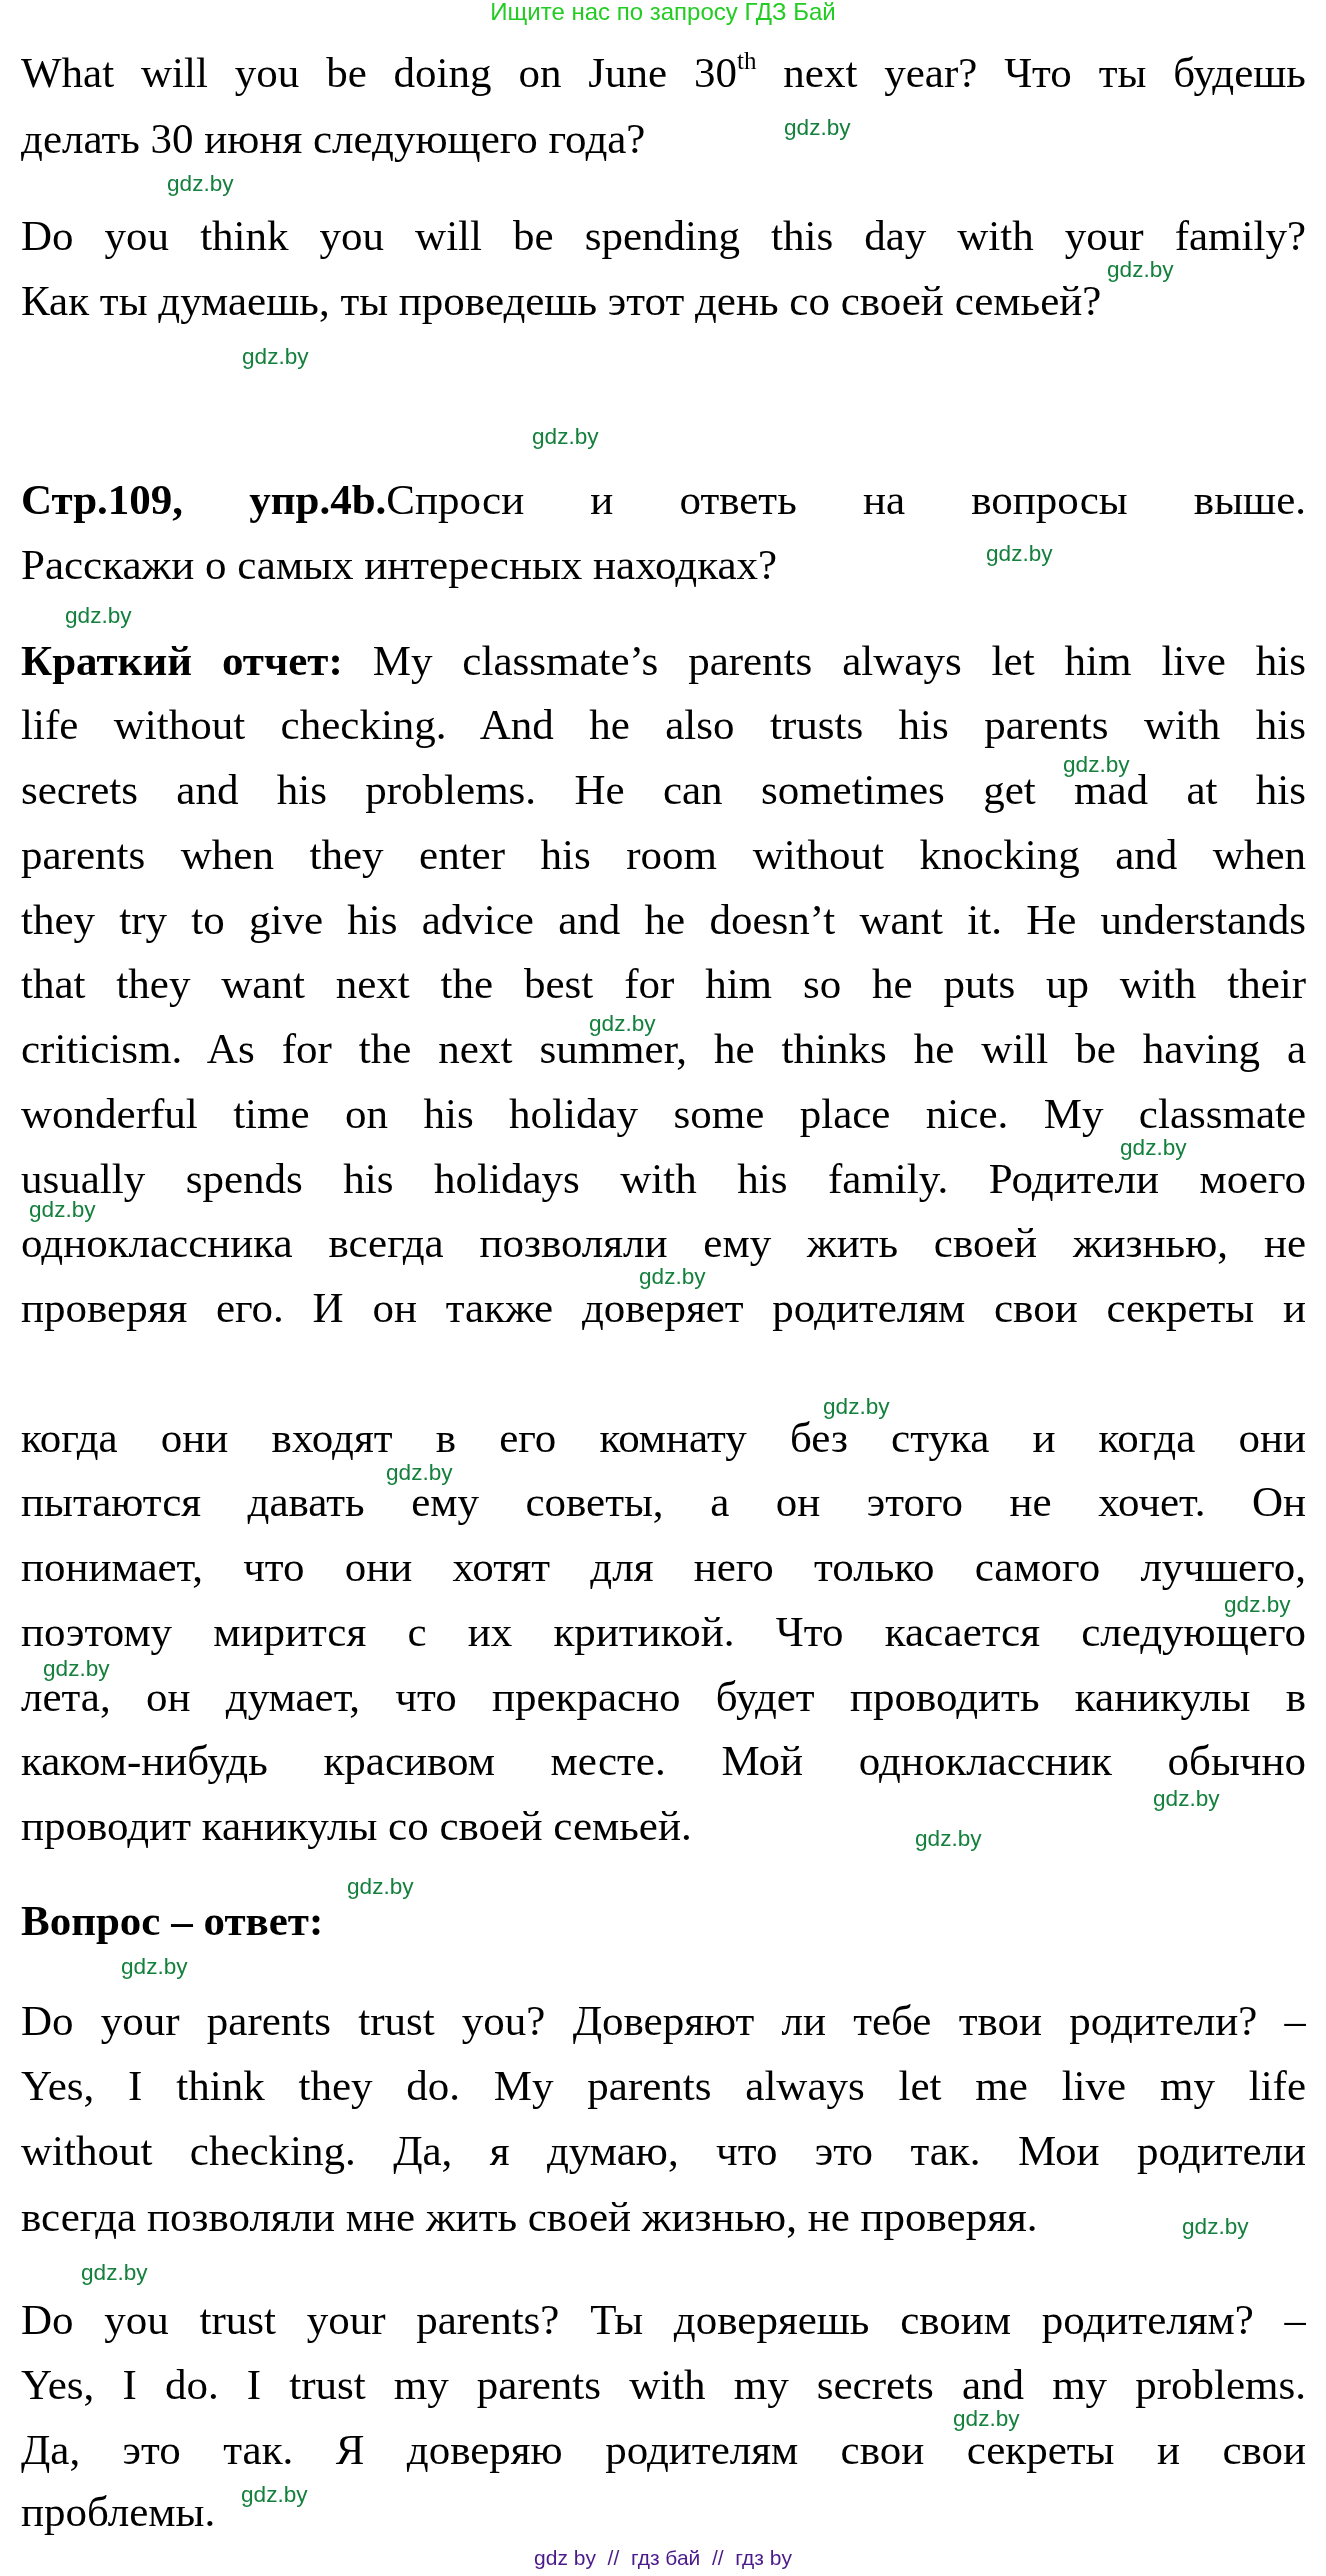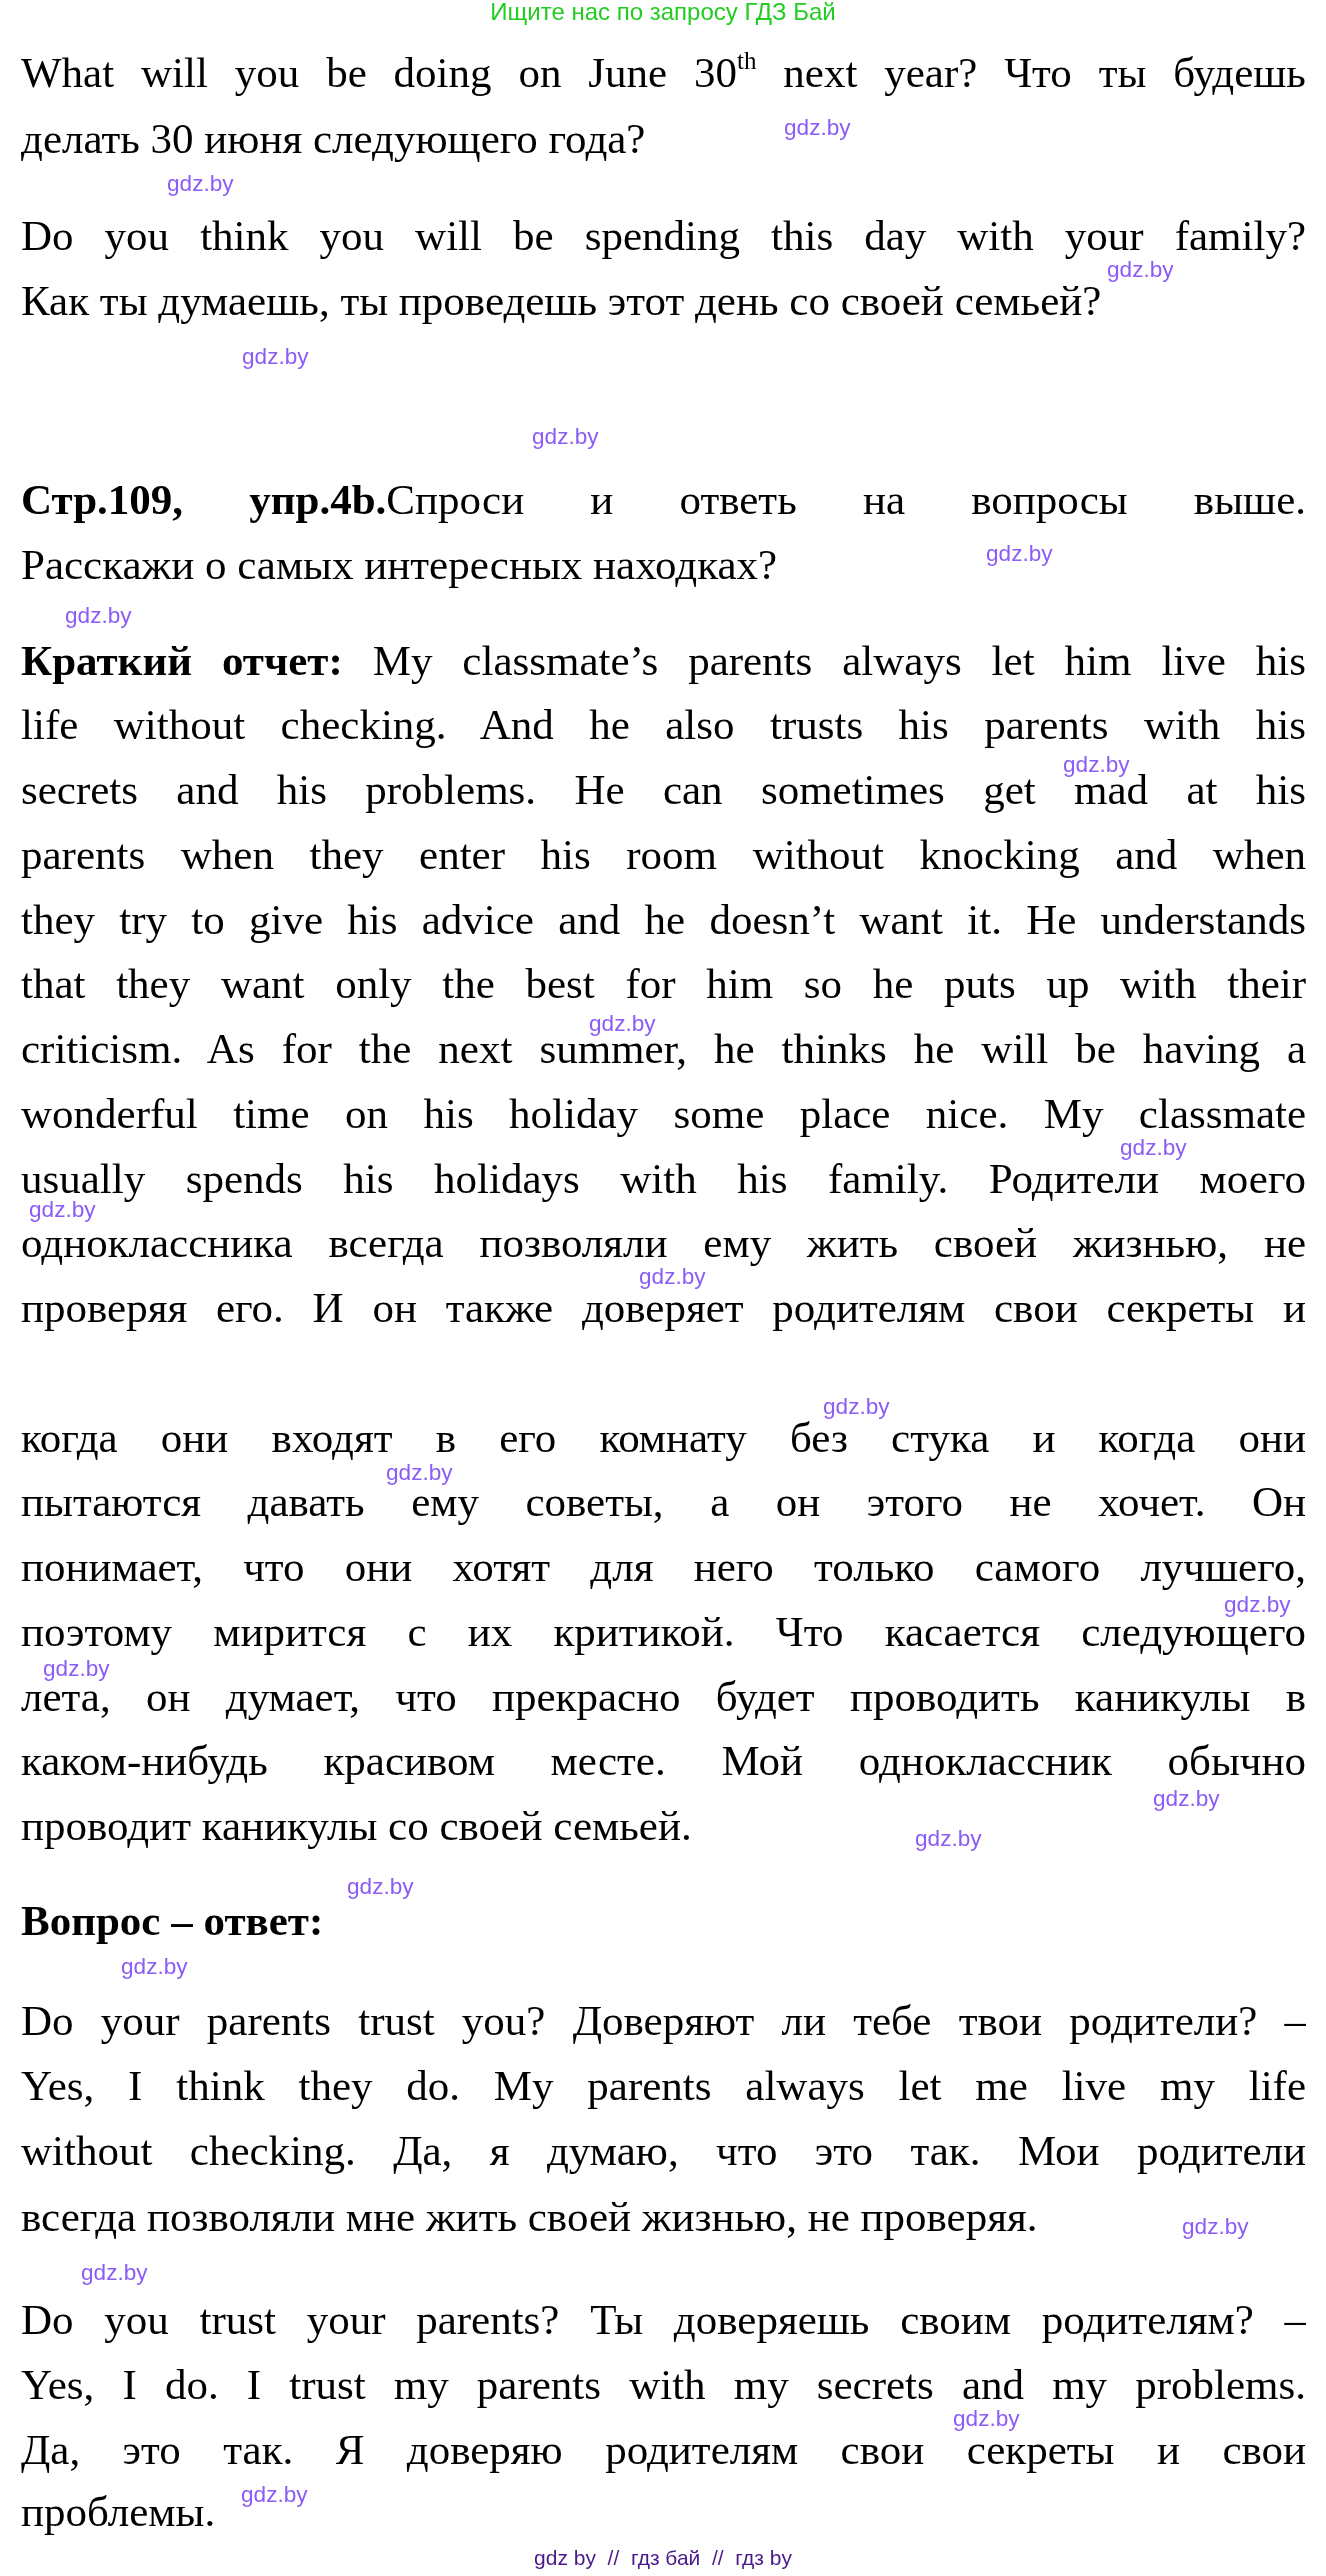--- a/index.html
+++ b/index.html
@@ -18,21 +18,21 @@
     position: absolute; left: 21px; width: 1285px; height: 50px;
     font-family: "Liberation Serif", serif; font-size: 43px; line-height: 50px;
     color: #000; white-space: nowrap;
   }
   .line.j { text-align: justify; text-align-last: justify; white-space: normal; overflow: hidden; }
   .line.l { text-align: left; }
   .b { font-weight: bold; }
   sup.th { font-size: 25px; vertical-align: 18.4px; line-height: 0; }
   .wm {
     position: absolute; font-family: "Liberation Sans", sans-serif; font-size: 22.6px;
-    line-height: 25px; color: #8b5cf6; white-space: nowrap;
+    line-height: 25px; color: #15803d; white-space: nowrap;
   }
 </style>
 </head>
 <body>
 
 <div class="page">
 
   <div class="header-banner" style="color:#22cc22">Ищите нас по запросу ГДЗ Бай</div>
 
   <div class="line j" style="top:48px"><span>What will you be doing on June 30</span><sup class="th">th</sup><span> next year? Что ты будешь</span></div>
@@ -42,21 +42,21 @@
   <div class="line l" style="top:276px">Как ты думаешь, ты проведешь этот день со своей семьей?</div>
 
   <div class="line j" style="top:475px"><span class="b">Стр.109, упр.4b.</span><span>Спроси и ответь на вопросы выше.</span></div>
   <div class="line l" style="top:540px">Расскажи о самых интересных находках?</div>
 
   <div class="line j" style="top:636px"><span class="b">Краткий отчет:</span><span> My classmate’s parents always let him live his</span></div>
   <div class="line j" style="top:700px">life without checking. And he also trusts his parents with his</div>
   <div class="line j" style="top:765px">secrets and his problems. He can sometimes get mad at his</div>
   <div class="line j" style="top:830px">parents when they enter his room without knocking and when</div>
   <div class="line j" style="top:895px">they try to give his advice and he doesn’t want it. He understands</div>
-  <div class="line j" style="top:959px">that they want only the best for him so he puts up with their</div>
+  <div class="line j" style="top:959px">that they want next the best for him so he puts up with their</div>
   <div class="line j" style="top:1024px">criticism. As for the next summer, he thinks he will be having a</div>
   <div class="line j" style="top:1089px">wonderful time on his holiday some place nice. My classmate</div>
   <div class="line j" style="top:1154px">usually spends his holidays with his family. Родители моего</div>
   <div class="line j" style="top:1218px">одноклассника всегда позволяли ему жить своей жизнью, не</div>
   <div class="line j" style="top:1283px">проверяя его. И он также доверяет родителям свои секреты и</div>
   <div class="line j" style="top:1413px">когда они входят в его комнату без стука и когда они</div>
   <div class="line j" style="top:1477px">пытаются давать ему советы, а он этого не хочет. Он</div>
   <div class="line j" style="top:1542px">понимает, что они хотят для него только самого лучшего,</div>
   <div class="line j" style="top:1607px">поэтому мирится с их критикой. Что касается следующего</div>
   <div class="line j" style="top:1672px">лета, он думает, что прекрасно будет проводить каникулы в</div>

